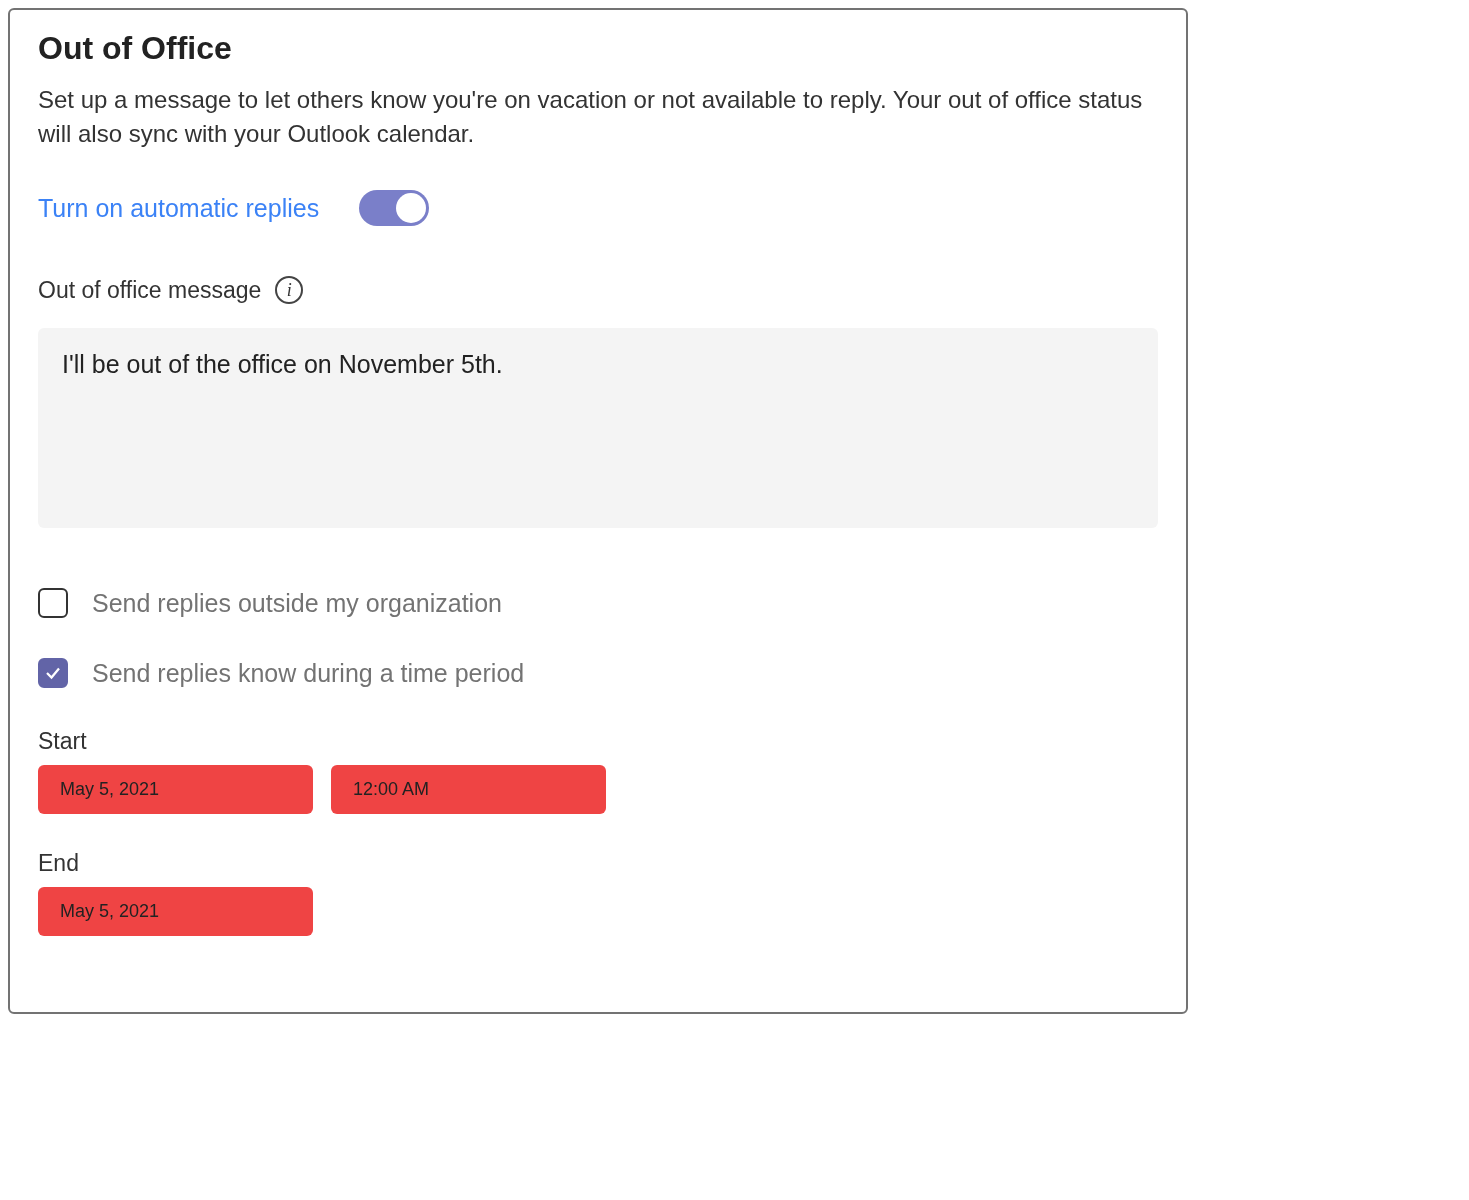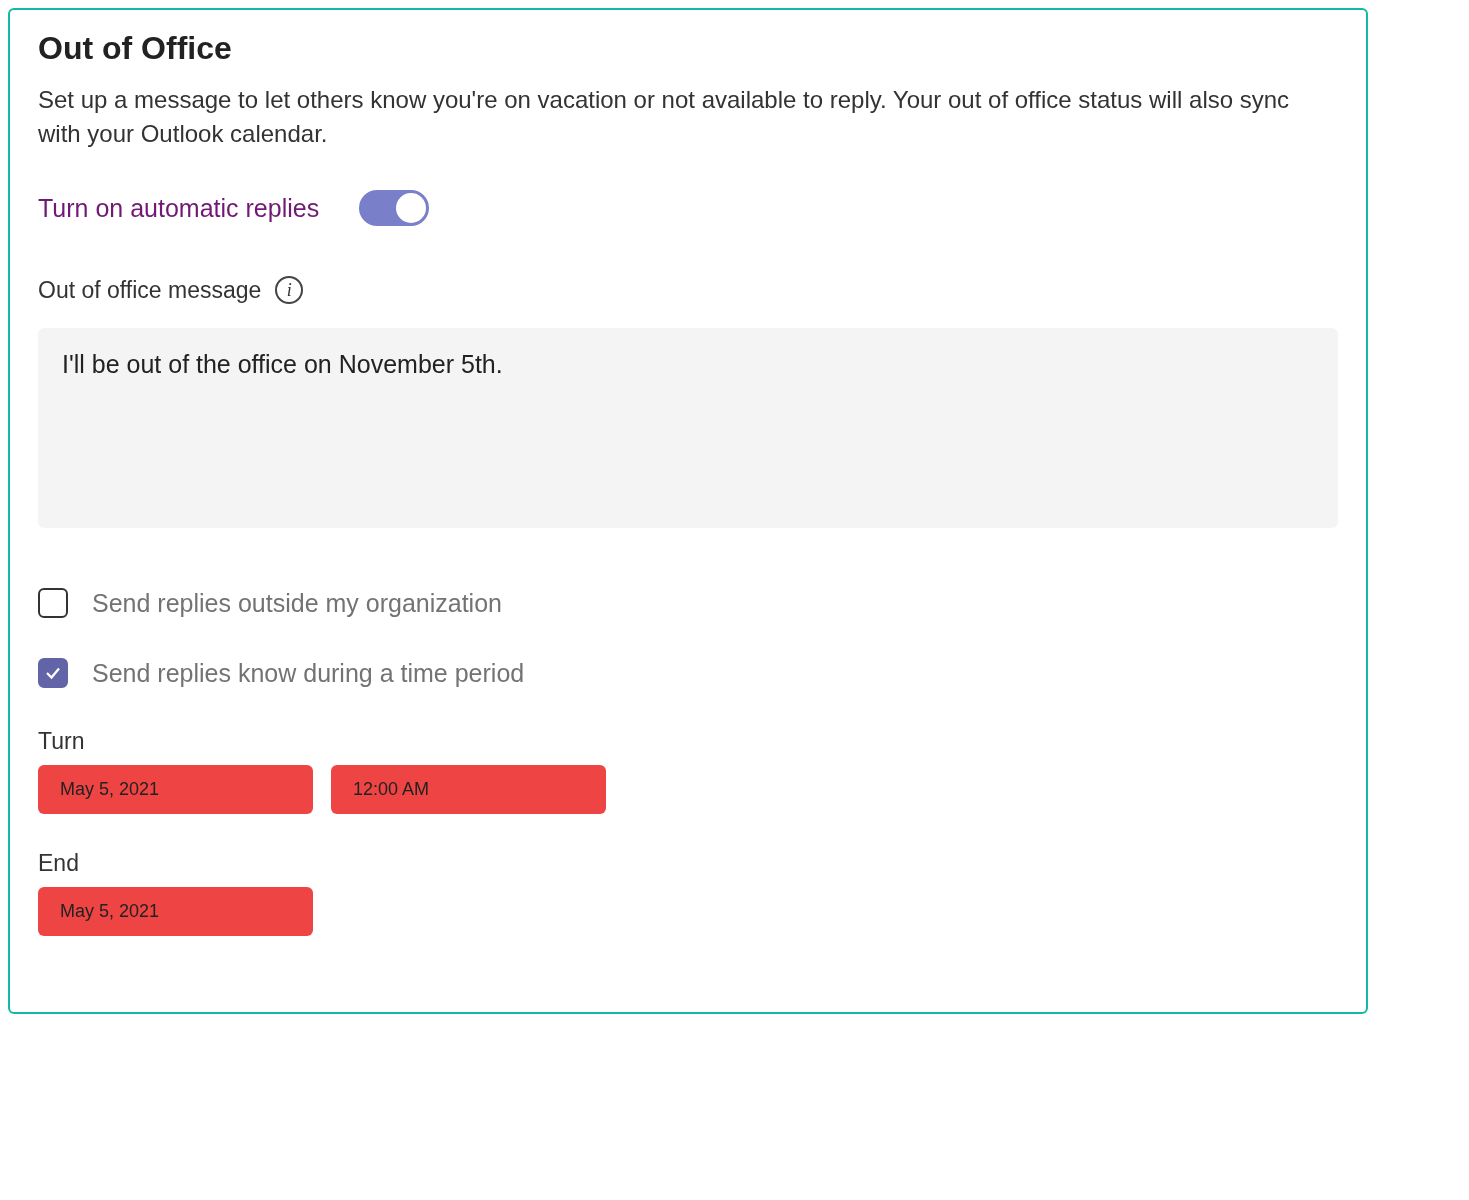--- a/index.html
+++ b/index.html
@@ -6,24 +6,24 @@
       box-sizing: border-box;
       margin: 0;
       padding: 0;
     }
     body {
       font-family: 'Segoe UI', -apple-system, BlinkMacSystemFont, sans-serif;
       background: #fff;
       padding: 8px;
     }
     .panel {
-      border: 2px solid #14b8a6;
+      border: 2px solid #737373;
       border-radius: 6px;
       padding: 20px 28px 40px 28px;
-      width: 1360px;
+      width: 1180px;
       background: #fff;
     }
     .title {
       font-size: 32px;
       font-weight: 700;
       color: #222;
       margin-bottom: 16px;
     }
     .description {
       font-size: 24px;
@@ -32,21 +32,21 @@
       margin-bottom: 40px;
     }
     .toggle-row {
       display: flex;
       align-items: center;
       gap: 40px;
       margin-bottom: 50px;
     }
     .toggle-label {
       font-size: 25px;
-      color: #701a75;
+      color: #3b82f6;
     }
     .toggle {
       position: relative;
       width: 70px;
       height: 36px;
       background: #7a7fc9;
       border-radius: 18px;
       cursor: pointer;
     }
     .toggle-knob {
@@ -179,21 +179,21 @@
   <div class="checkbox-row">
     <div class="checkbox checked">
       <svg viewBox="0 0 24 24">
           <polyline points="4,12 10,18 20,6"></polyline>
         </svg>
     </div>
     <span class="checkbox-label">Send replies know during a time period</span>
   </div>
 
   <div class="time-section">
-    <div class="time-group-label">Turn</div>
+    <div class="time-group-label">Start</div>
     <div class="picker-row">
       <div class="picker">May 5, 2021</div>
       <div class="picker">12:00 AM</div>
     </div>
 
     <div class="time-group-label">End</div>
     <div class="picker-row">
       <div class="picker">May 5, 2021</div>
     </div>
   </div>

